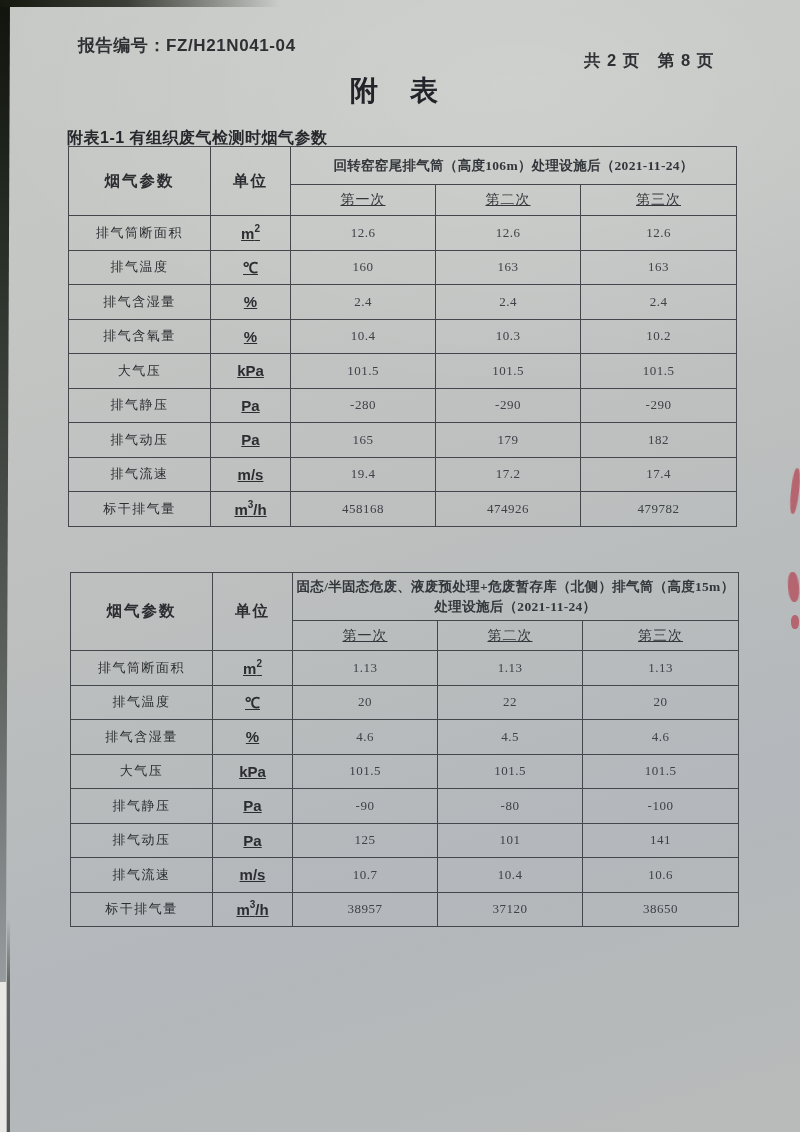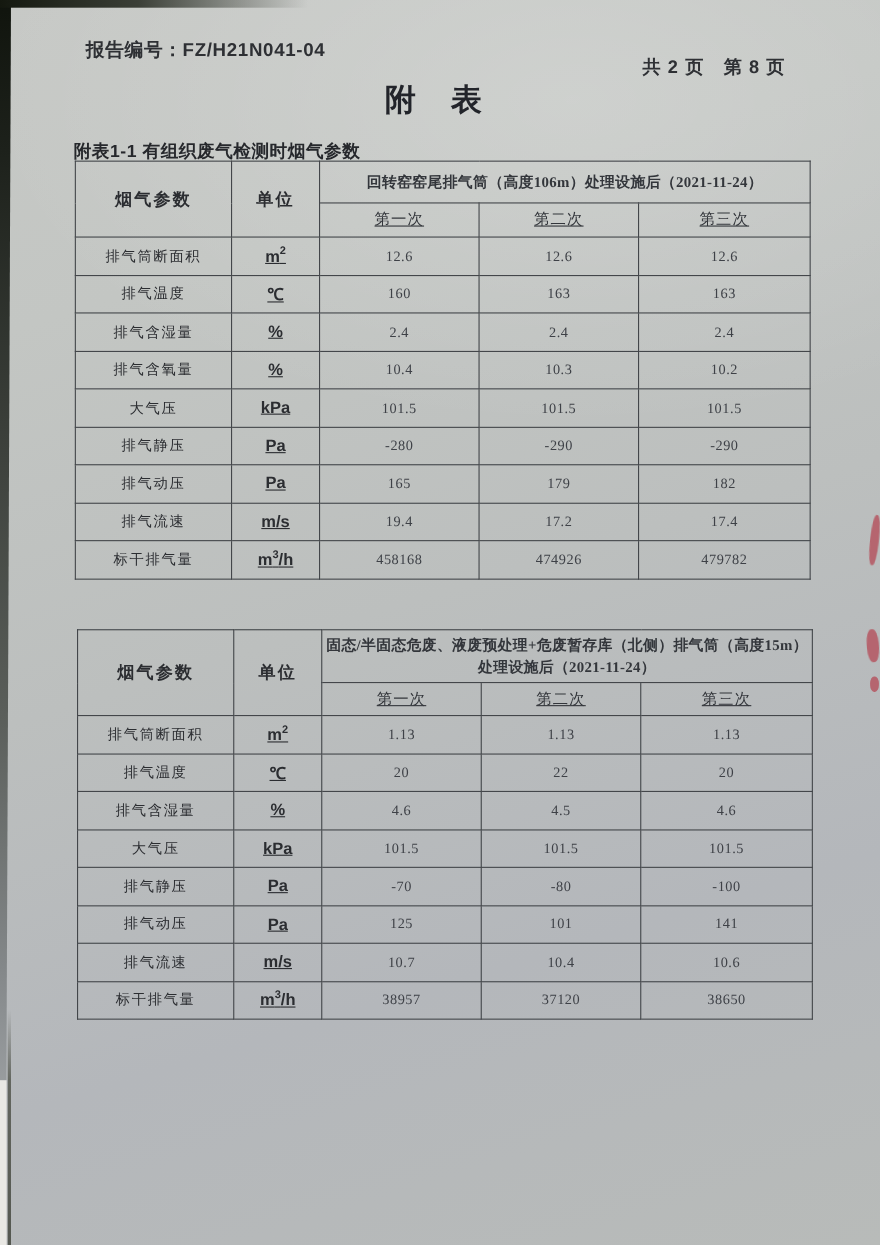--- a/index.html
+++ b/index.html
@@ -249,21 +249,21 @@
         <tr>
           <th class="param">大气压</th>
           <td class="unit">kPa</td>
           <td class="val">101.5</td>
           <td class="val">101.5</td>
           <td class="val">101.5</td>
         </tr>
         <tr>
           <th class="param">排气静压</th>
           <td class="unit">Pa</td>
-          <td class="val">-70</td>
+          <td class="val">-90</td>
           <td class="val">-80</td>
           <td class="val">-100</td>
         </tr>
         <tr>
           <th class="param">排气动压</th>
           <td class="unit">Pa</td>
           <td class="val">125</td>
           <td class="val">101</td>
           <td class="val">141</td>
         </tr>

